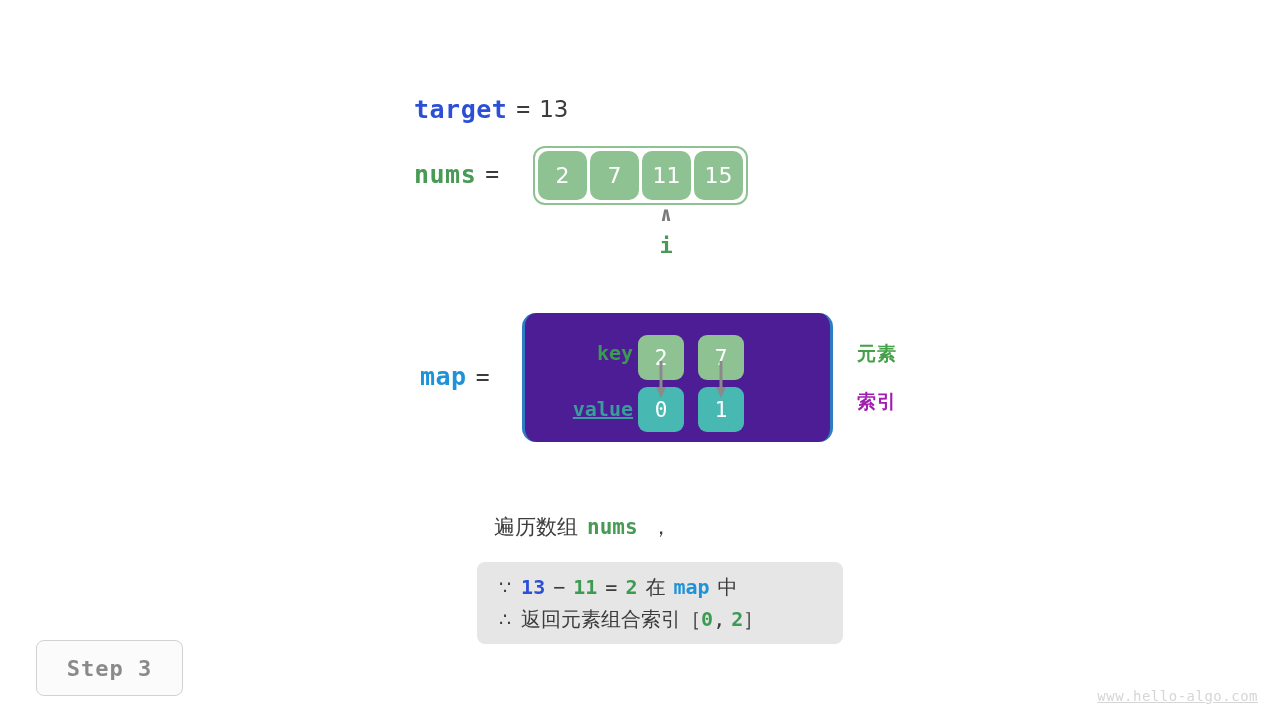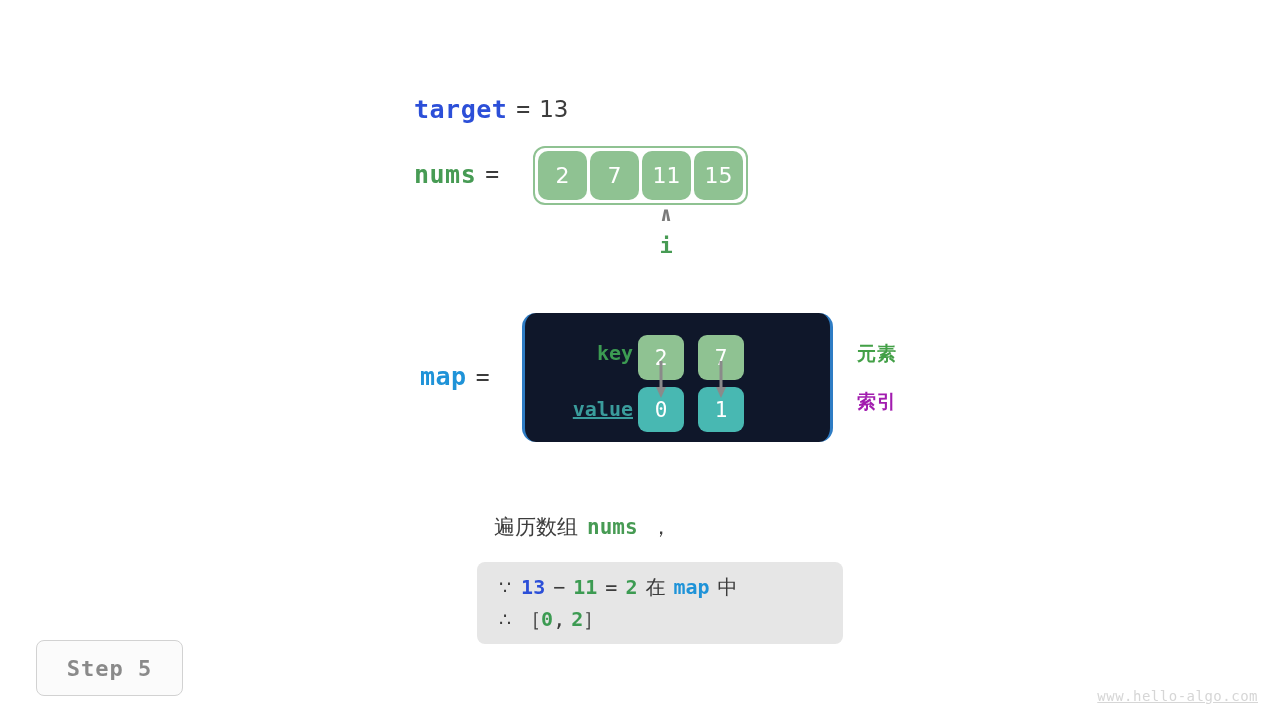--- a/index.html
+++ b/index.html
@@ -139,21 +139,21 @@
     color: #3c3c3c;
     margin: 0 9px;
   }
 
   #map-box {
     position: absolute;
     left: 522px;
     top: 313px;
     width: 311px;
     height: 129px;
-    background: #0f172a;
+    background: #4c1d95;
     border-left: 3px solid #2e7cc4;
     border-right: 3px solid #2e7cc4;
     border-radius: 14px;
     box-sizing: border-box;
   }
   #map-grid {
     position: absolute;
     left: 0; top: 0;
     width: 100%; height: 100%;
   }
@@ -379,25 +379,26 @@
     <span class="n-dark" style="margin:0 8px;">−</span>
     <span class="n-green">11</span>
     <span class="n-dark" style="margin:0 8px;">=</span>
     <span class="n-green">2</span>
     <span class="n-cn" style="margin:0 8px;">在</span>
     <span class="n-cyan">map</span>
     <span class="n-cn" style="margin-left:8px;">中</span>
   </div>
   <div class="note-line">
     <span class="sym">∴</span>
+    <span class="n-cn">返回元素组合索引</span>
     <span class="n-cn">［</span>
     <span class="n-green">0</span>
     <span class="n-dark" style="margin-right:6px;">,</span>
     <span class="n-green">2</span>
     <span class="n-cn">］</span>
   </div>
 </div>
 
 <div id="step-badge">
-  <span>Step 5</span>
+  <span>Step 3</span>
 </div>
 
 <div id="watermark">www.hello-algo.com</div>
 
 </body></html>

